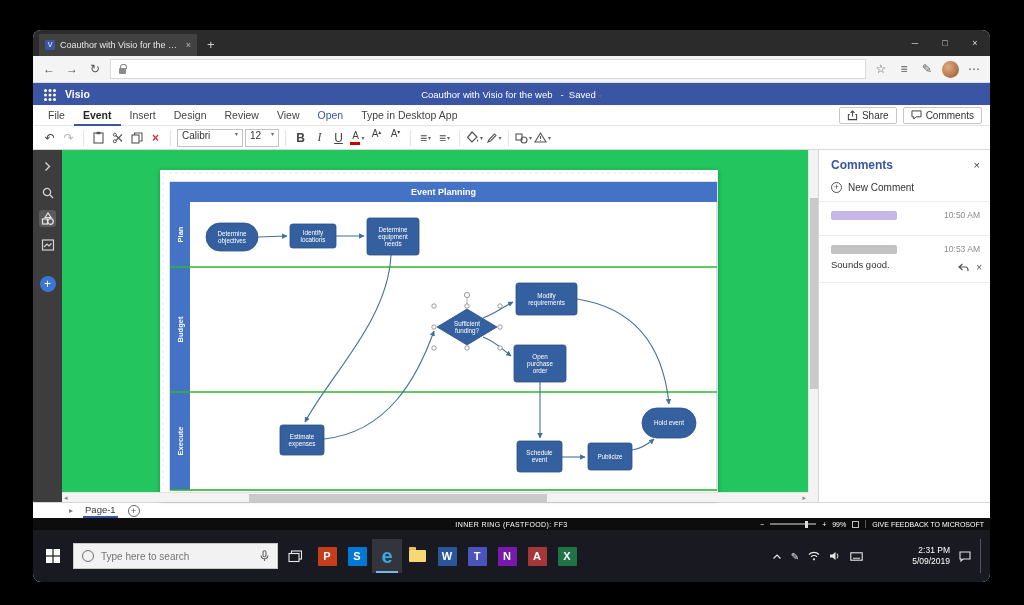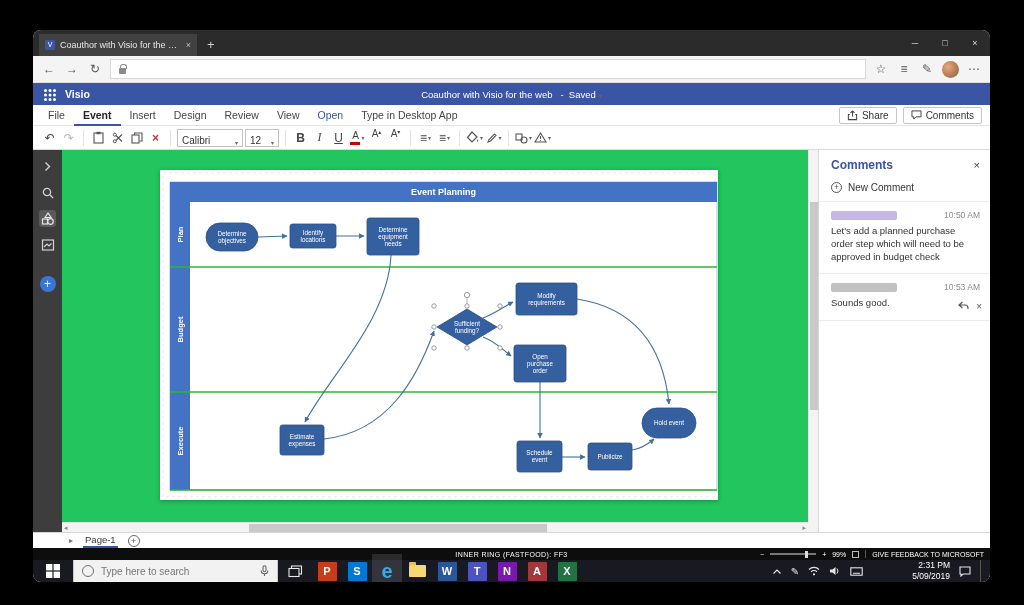--- a/index.html
+++ b/index.html
@@ -47,21 +47,21 @@
         padding:0 7px;font-size:10px;color:#333;}
 
   
   .toolbar{height:24px;background:#fff;border-bottom:1px solid #d9d9d9;display:flex;align-items:center;padding:0 8px;gap:2px;flex:0 0 auto;}
   .tbtn{min-width:17px;height:19px;display:flex;align-items:center;justify-content:center;font-size:12px;color:#444;border-radius:2px;}
   .tbtn svg{display:block;}
   .tbtn.disabled{color:#b5b5b5;}
   .tbtn.red{color:#d13438;font-weight:bold;}
   .tdiv{width:1px;height:16px;background:#e2e2e2;margin:0 4px;flex:0 0 auto;}
   .chev{font-size:6px;color:#666;margin-left:1px;}
-  .select{height:18px;border:1px solid #c2c2c2;display:flex;align-items:flex-end;justify-content:space-between;
+  .select{height:18px;border:1px solid #c2c2c2;display:flex;align-items:flex-start;justify-content:space-between;
           padding:0 4px;font-size:10px;color:#333;background:#fff;}
   .select.name{width:66px;} .select.size{width:34px;}
   .bld{font-weight:bold;} .ita{font-style:italic;font-family:"Liberation Serif",serif;} .und{text-decoration:underline;}
   .acolor{display:flex;flex-direction:column;align-items:center;line-height:1;font-size:10px;color:#444;}
   .acolor i{display:block;width:10px;height:3px;background:#c00;margin-top:1px;}
   .afix{font-size:10px;display:flex;align-items:flex-start;color:#444;}
 
   
   .main{flex:1;display:flex;min-height:0;}
   .rail{width:29px;background:#3d3d3d;display:flex;flex-direction:column;align-items:center;padding-top:8px;gap:9px;flex:0 0 auto;}
@@ -105,21 +105,21 @@
 
   .status-bar{height:12px;background:#0d0d0d;position:relative;color:#fff;flex:0 0 auto;}
   .sb-center{position:absolute;left:0;right:0;top:0;bottom:0;display:flex;align-items:center;justify-content:center;
              font-size:7px;letter-spacing:.4px;}
   .sb-right{position:absolute;right:6px;top:0;bottom:0;display:flex;align-items:center;gap:6px;font-size:7px;}
   .slider{width:46px;height:2px;background:#777;position:relative;}
   .slider i{position:absolute;right:8px;top:-2.5px;width:3px;height:7px;background:#ddd;}
   .fit-icon{width:7px;height:7px;border:1px solid #bbb;}
   .sb-sep{width:1px;height:8px;background:#555;}
 
-  .taskbar{height:22px;background:#191922;display:flex;align-items:center;flex:0 0 auto;}
+  .taskbar{height:52px;background:#191922;display:flex;align-items:center;flex:0 0 auto;}
   .start{width:40px;height:34px;display:flex;align-items:center;justify-content:center;}
   .tb-search{width:205px;height:26px;background:#f2f2f2;border:1px solid #c9c9c9;display:flex;align-items:center;gap:7px;padding:0 8px;}
   .cortana-ring{width:12px;height:12px;border:1.6px solid #6f6f6f;border-radius:50%;flex:0 0 auto;}
   .tb-search input{flex:1;border:none;background:transparent;font-size:10px;color:#444;outline:none;font-family:"Liberation Sans",sans-serif;}
   .taskview{width:34px;height:34px;display:flex;align-items:center;justify-content:center;}
   .tb-apps{display:flex;height:34px;}
   .tb-app{width:30px;height:34px;display:flex;align-items:center;justify-content:center;position:relative;}
   .tb-app.active{background:rgba(255,255,255,.12);}
   .tb-app.active:after{content:"";position:absolute;left:4px;right:4px;bottom:0;height:2px;background:#76b9ed;}
   .app-tile{width:19px;height:19px;border-radius:1px;color:#fff;font-size:11px;font-weight:bold;display:flex;align-items:center;justify-content:center;}
@@ -425,21 +425,20 @@
         <div class="cp-new">
           <span class="plus-circle">+</span>
           <span>New Comment</span>
         </div>
         <div id="comments-list">
             <div class="comment-card">
               <div class="c-head">
                 <span class="author-bar" style="background: rgb(199, 183, 230);"></span>
                 <span class="c-time">10:50 AM</span>
               </div>
-              <div class="c-body">Let's add a planned purchase order step which will need to be approved in budget check</div>
             </div>
             <div class="comment-card">
               <div class="c-head">
                 <span class="author-bar" style="background: rgb(194, 194, 194);"></span>
                 <span class="c-time">10:53 AM</span>
               </div>
               <div class="c-body">Sounds good.</div>
               <div class="c-actions">
                 <span class="c-act"><svg width="11" height="9" viewBox="0 0 11 9">
                     <path d="M4.5 1 L1 4 L4.5 7 M1.2 4 H7 a3 3 0 0 1 3 3 v1" fill="none" stroke="#555" stroke-width="1.2"></path>

